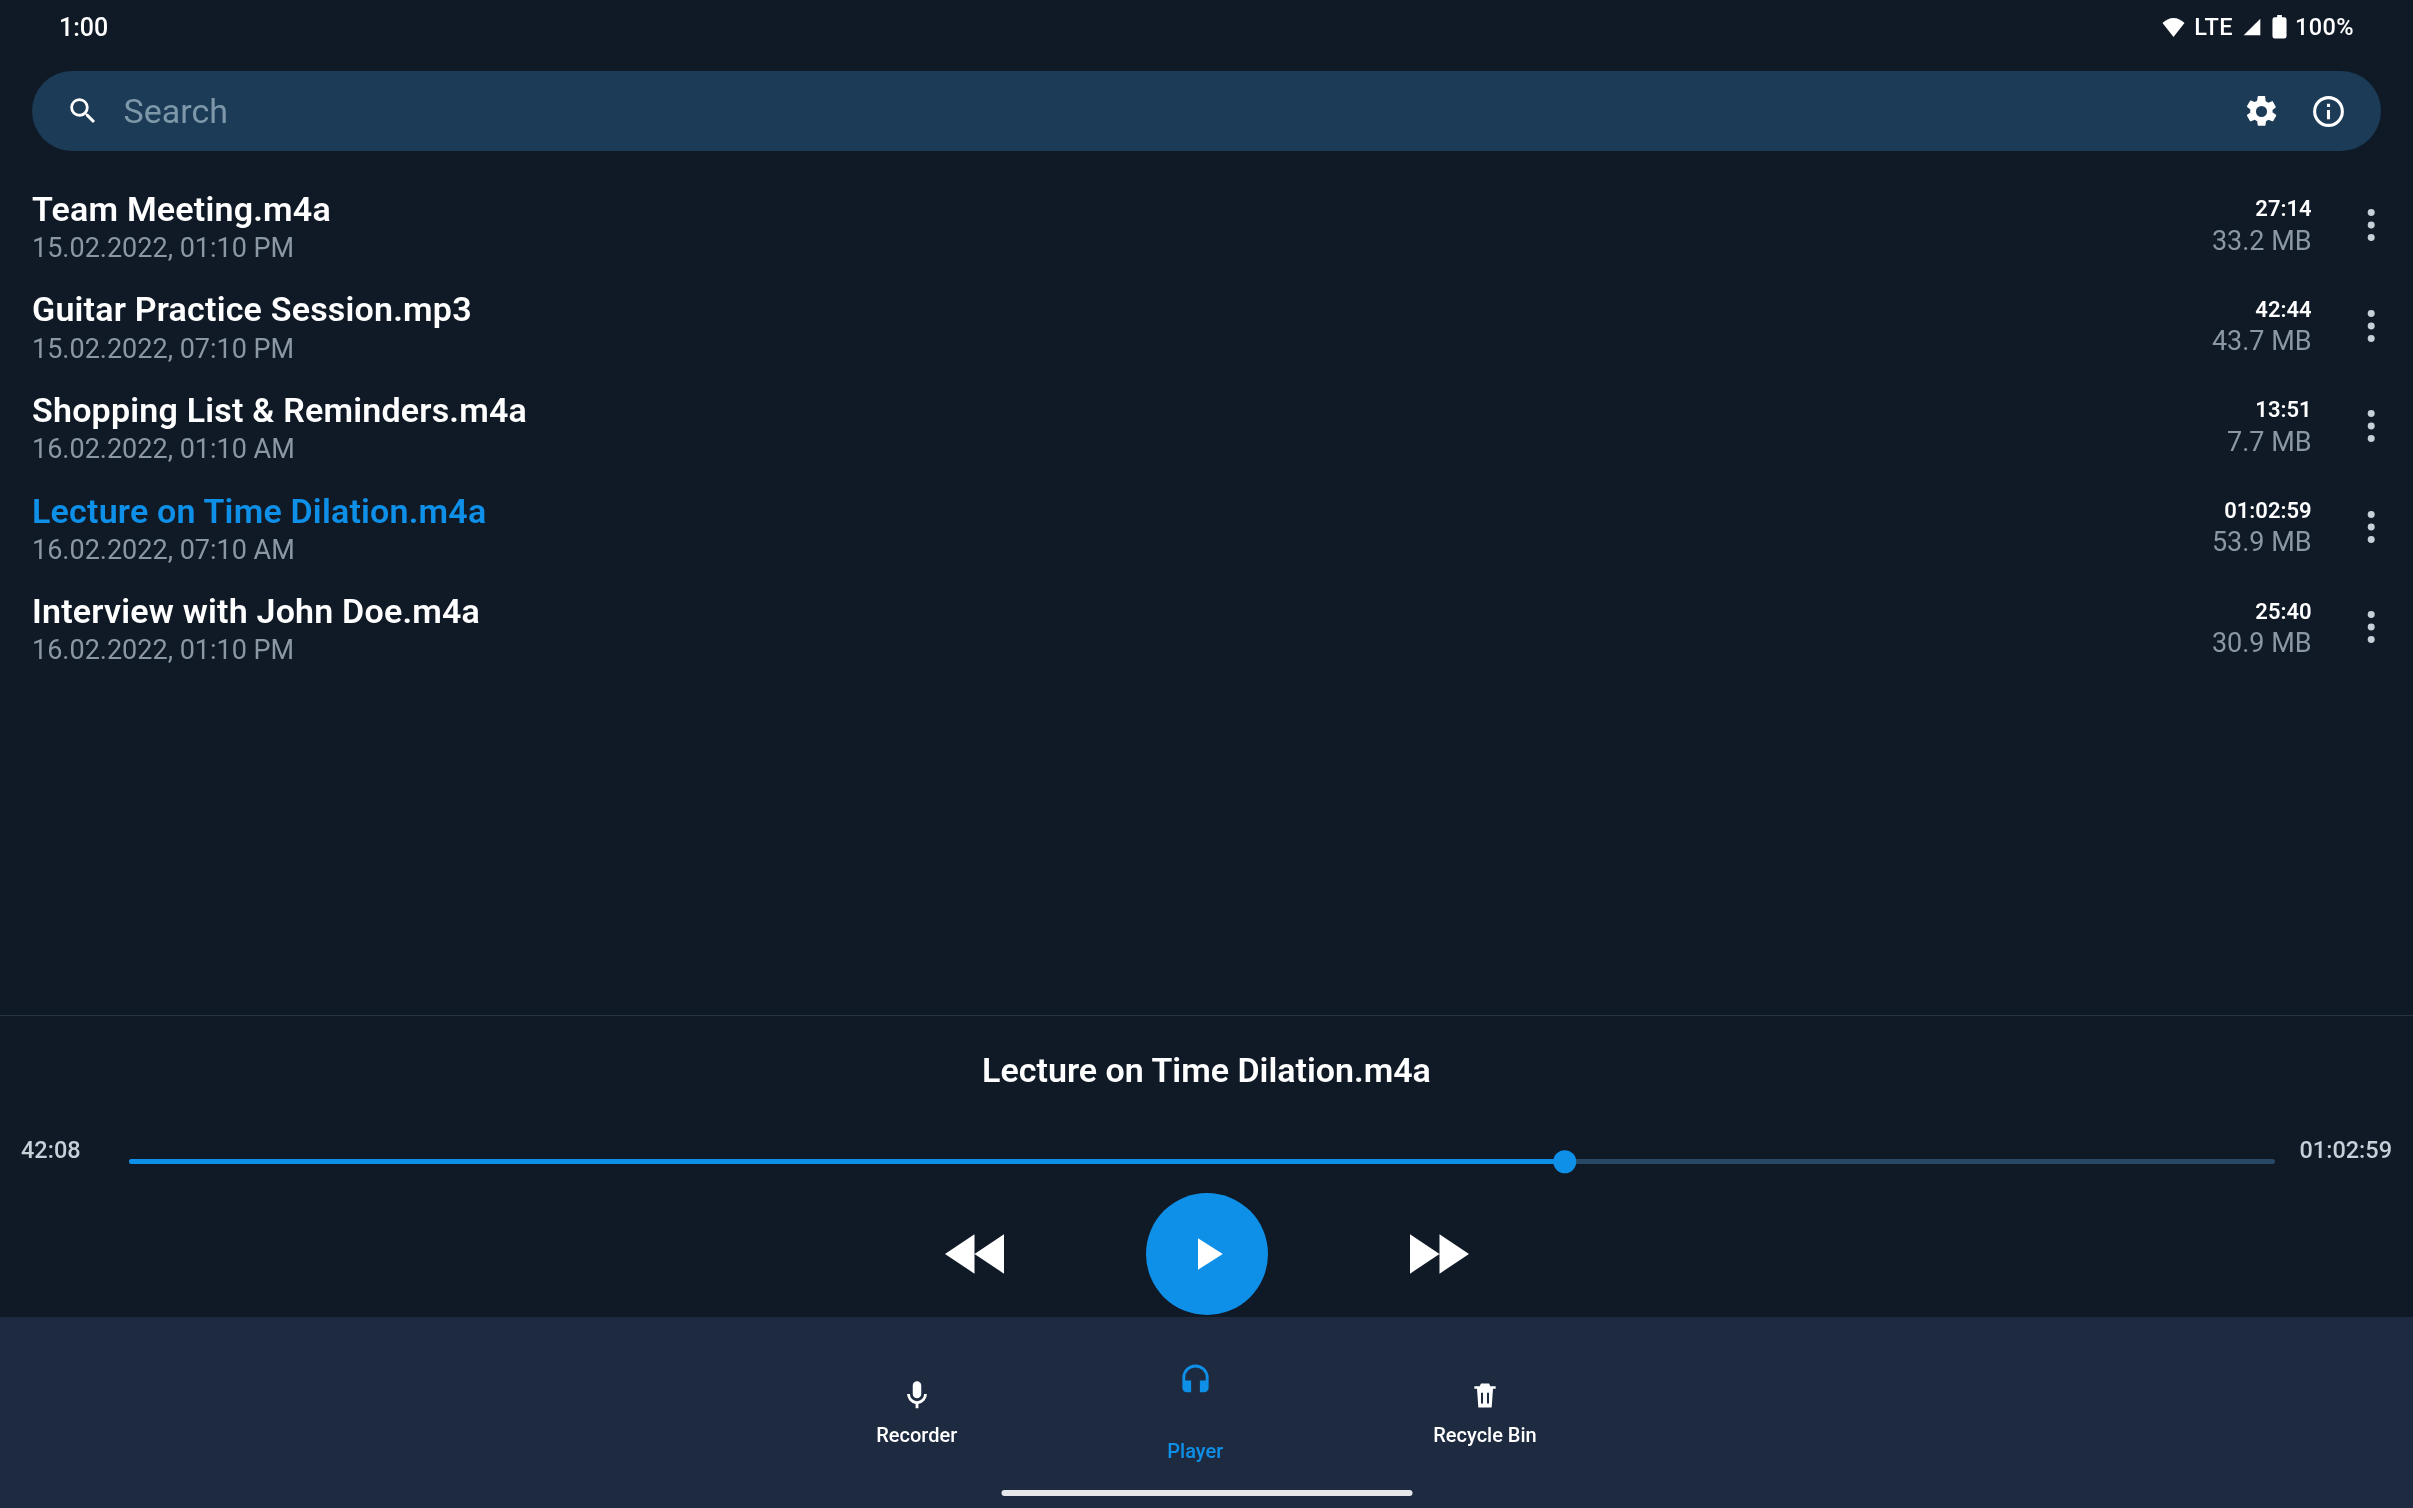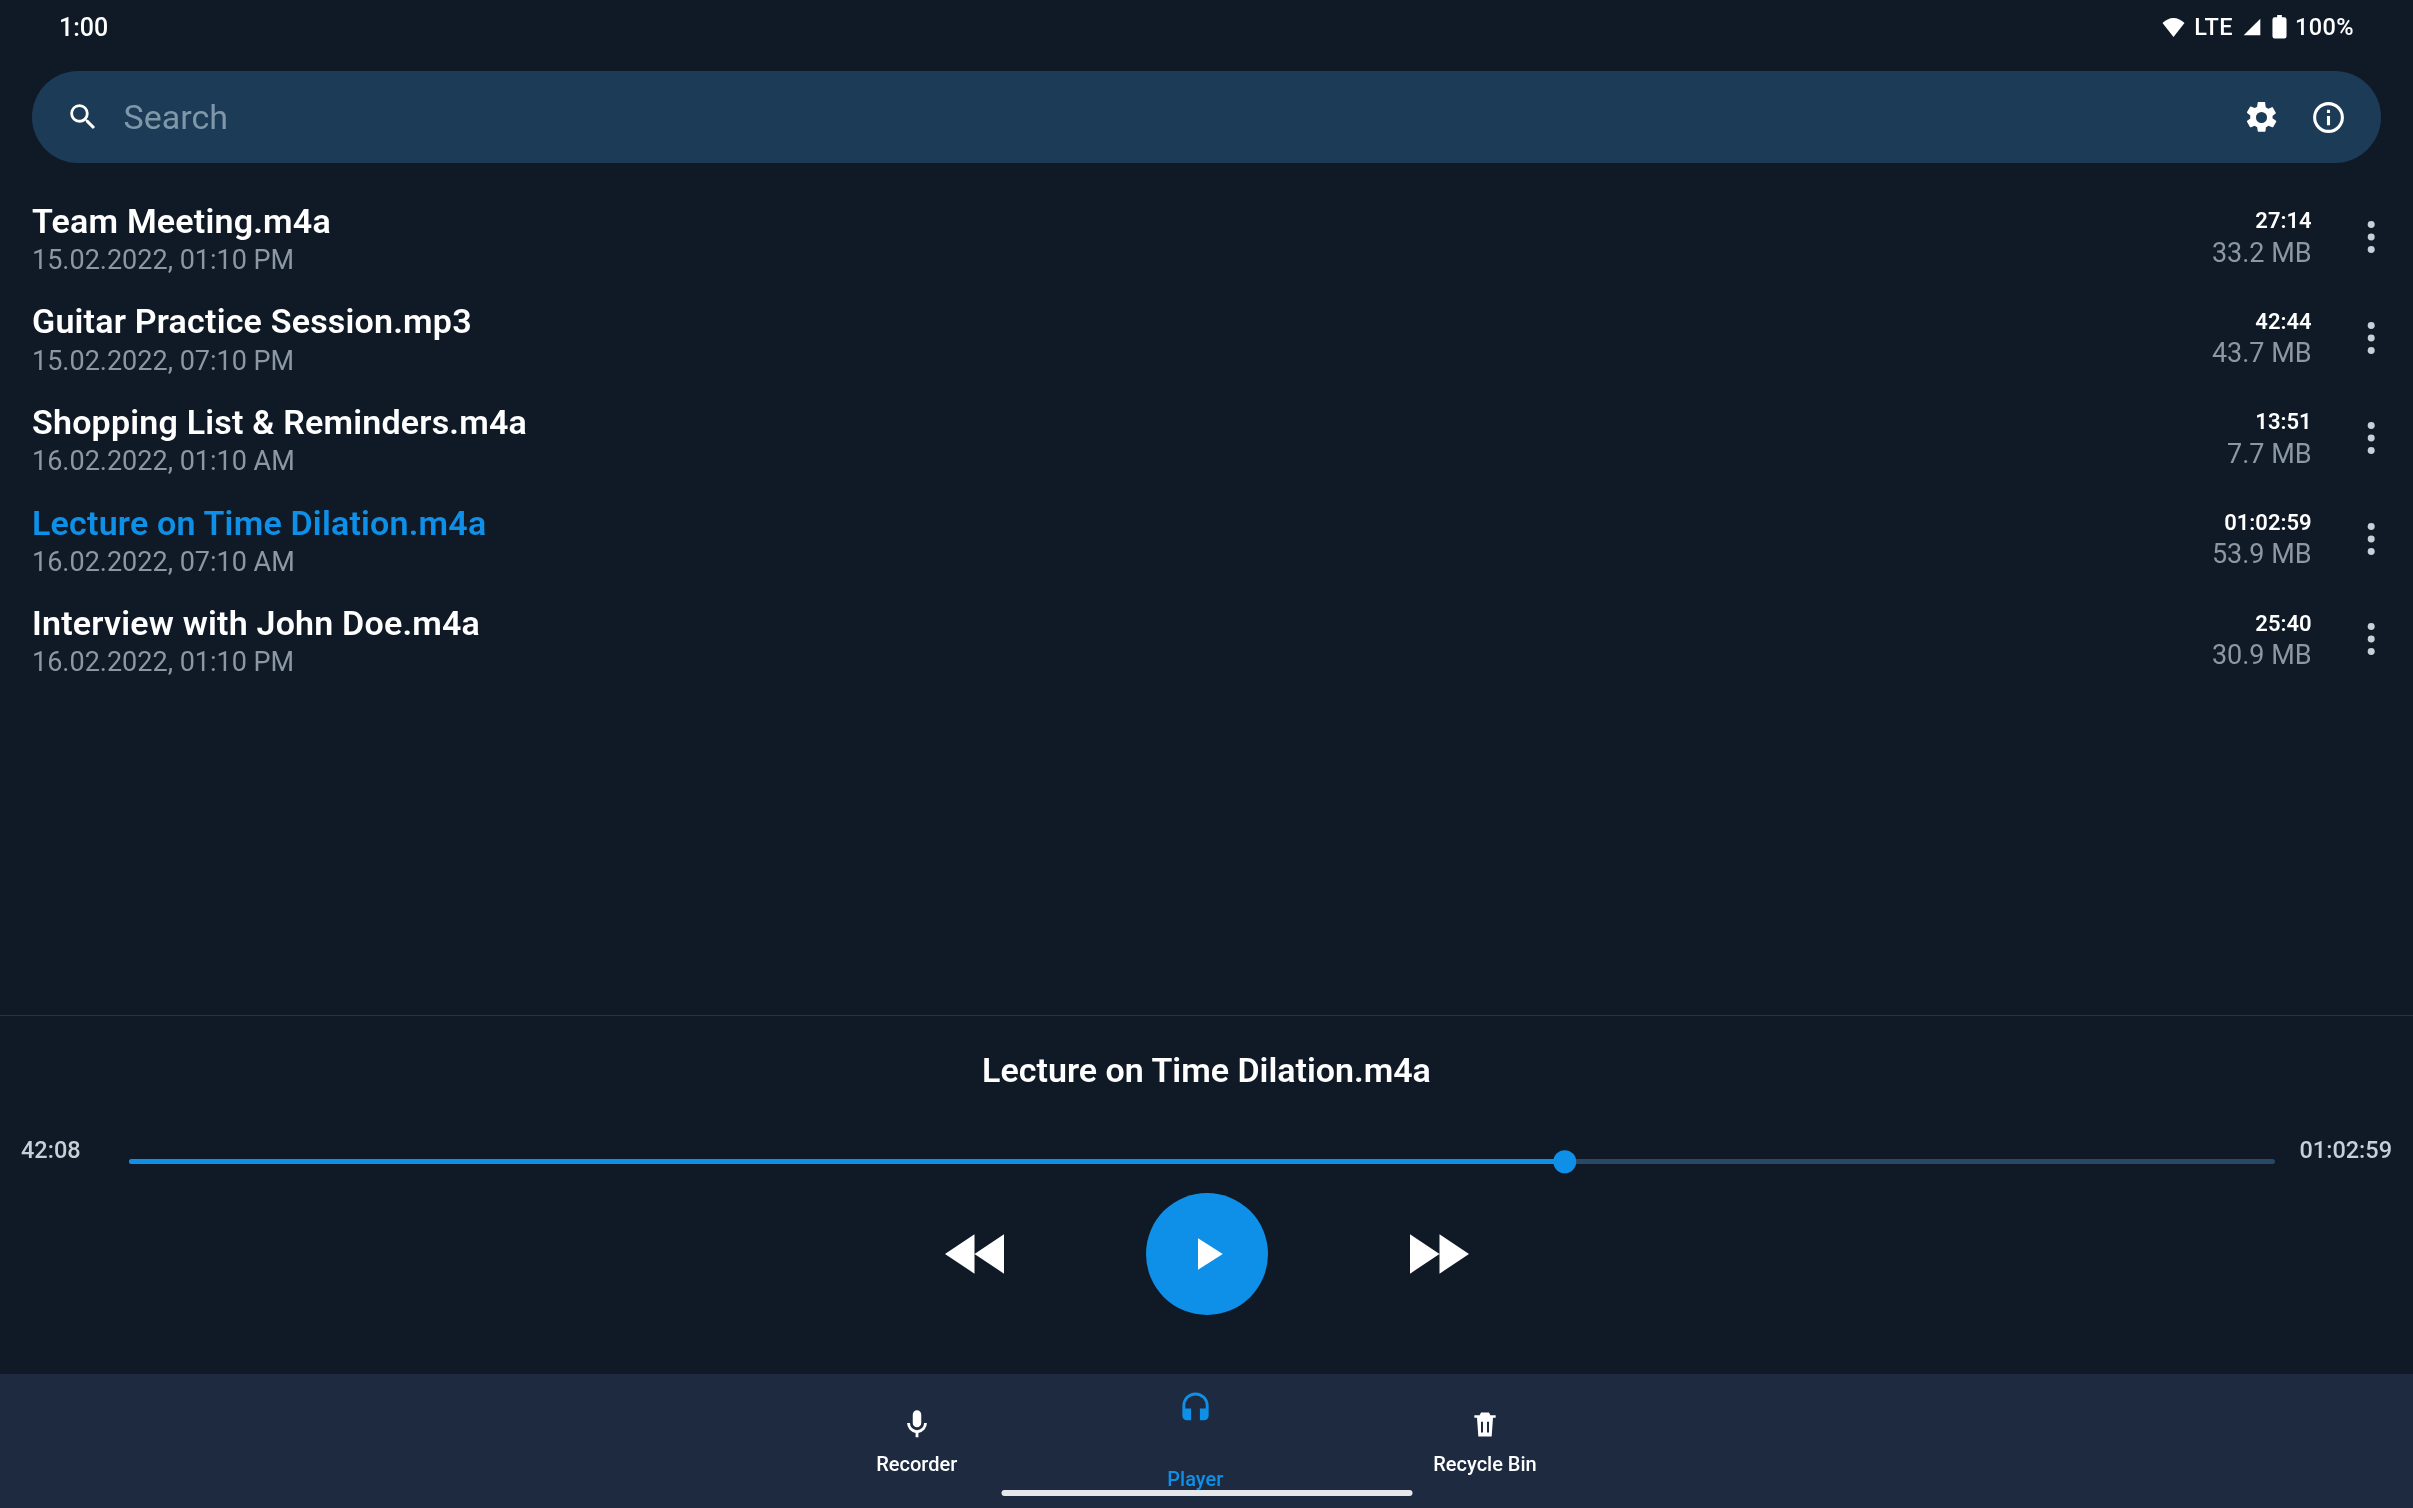--- a/index.html
+++ b/index.html
@@ -33,21 +33,21 @@
     letter-spacing: 0.4px;
   }
   .status-icon {
     display: inline-flex;
     align-items: center;
   }
   .search-bar {
     margin: 17px 32px 25px 32px;
     background: #1b3b56;
     border-radius: 46px;
-    height: 92px;
+    height: 80px;
     display: flex;
     align-items: center;
     padding: 0 34px;
     gap: 23.5px;
   }
   .search-placeholder {
     color: #7e98aa;
     font-size: 34px;
     flex: 1;
     font-weight: 400;
@@ -175,21 +175,21 @@
     border-radius: 50%;
     background: #0f90e8;
     display: inline-flex;
     align-items: center;
     justify-content: center;
     cursor: pointer;
   }
   .bottom-nav {
     position: absolute;
     left: 0; right: 0; bottom: 0;
-    height: 134px;
+    height: 191px;
     background: #1d2a40;
     display: flex;
     align-items: center;
     justify-content: center;
     gap: 210px;
   }
   .nav-item {
     display: flex;
     flex-direction: column;
     align-items: center;

